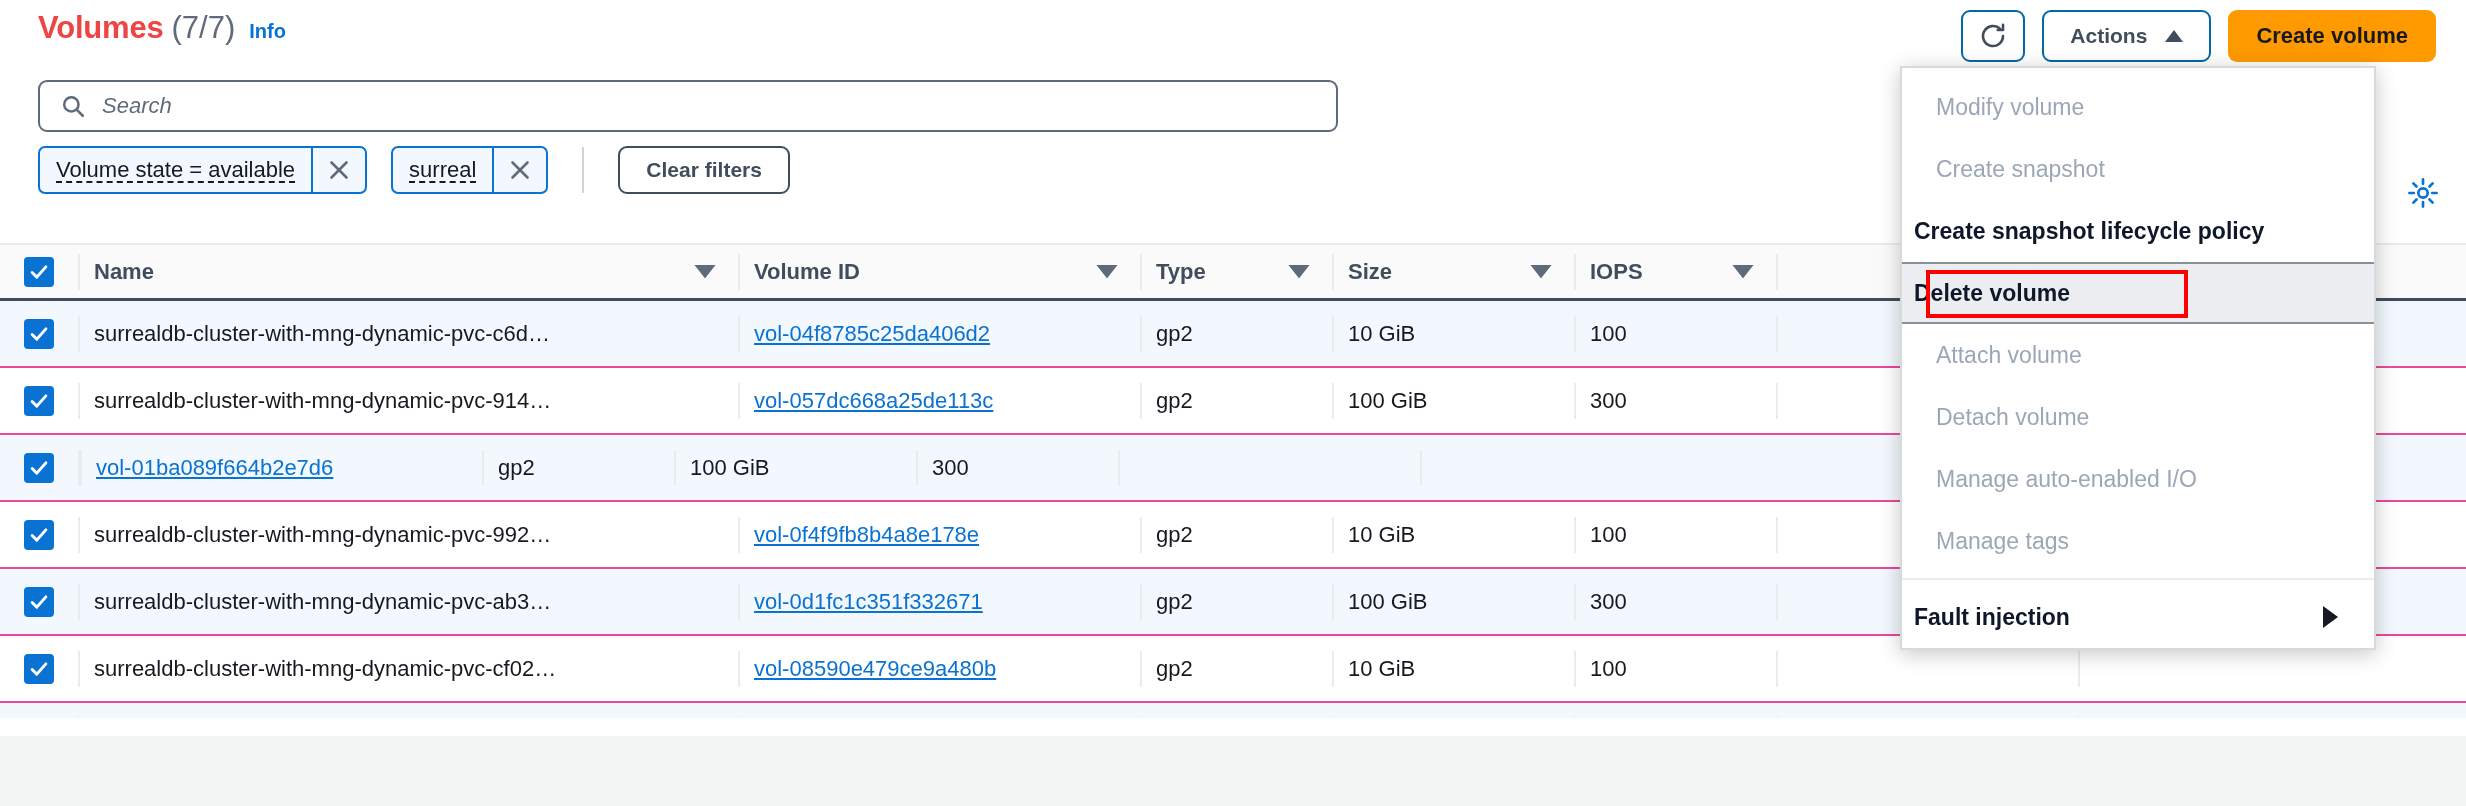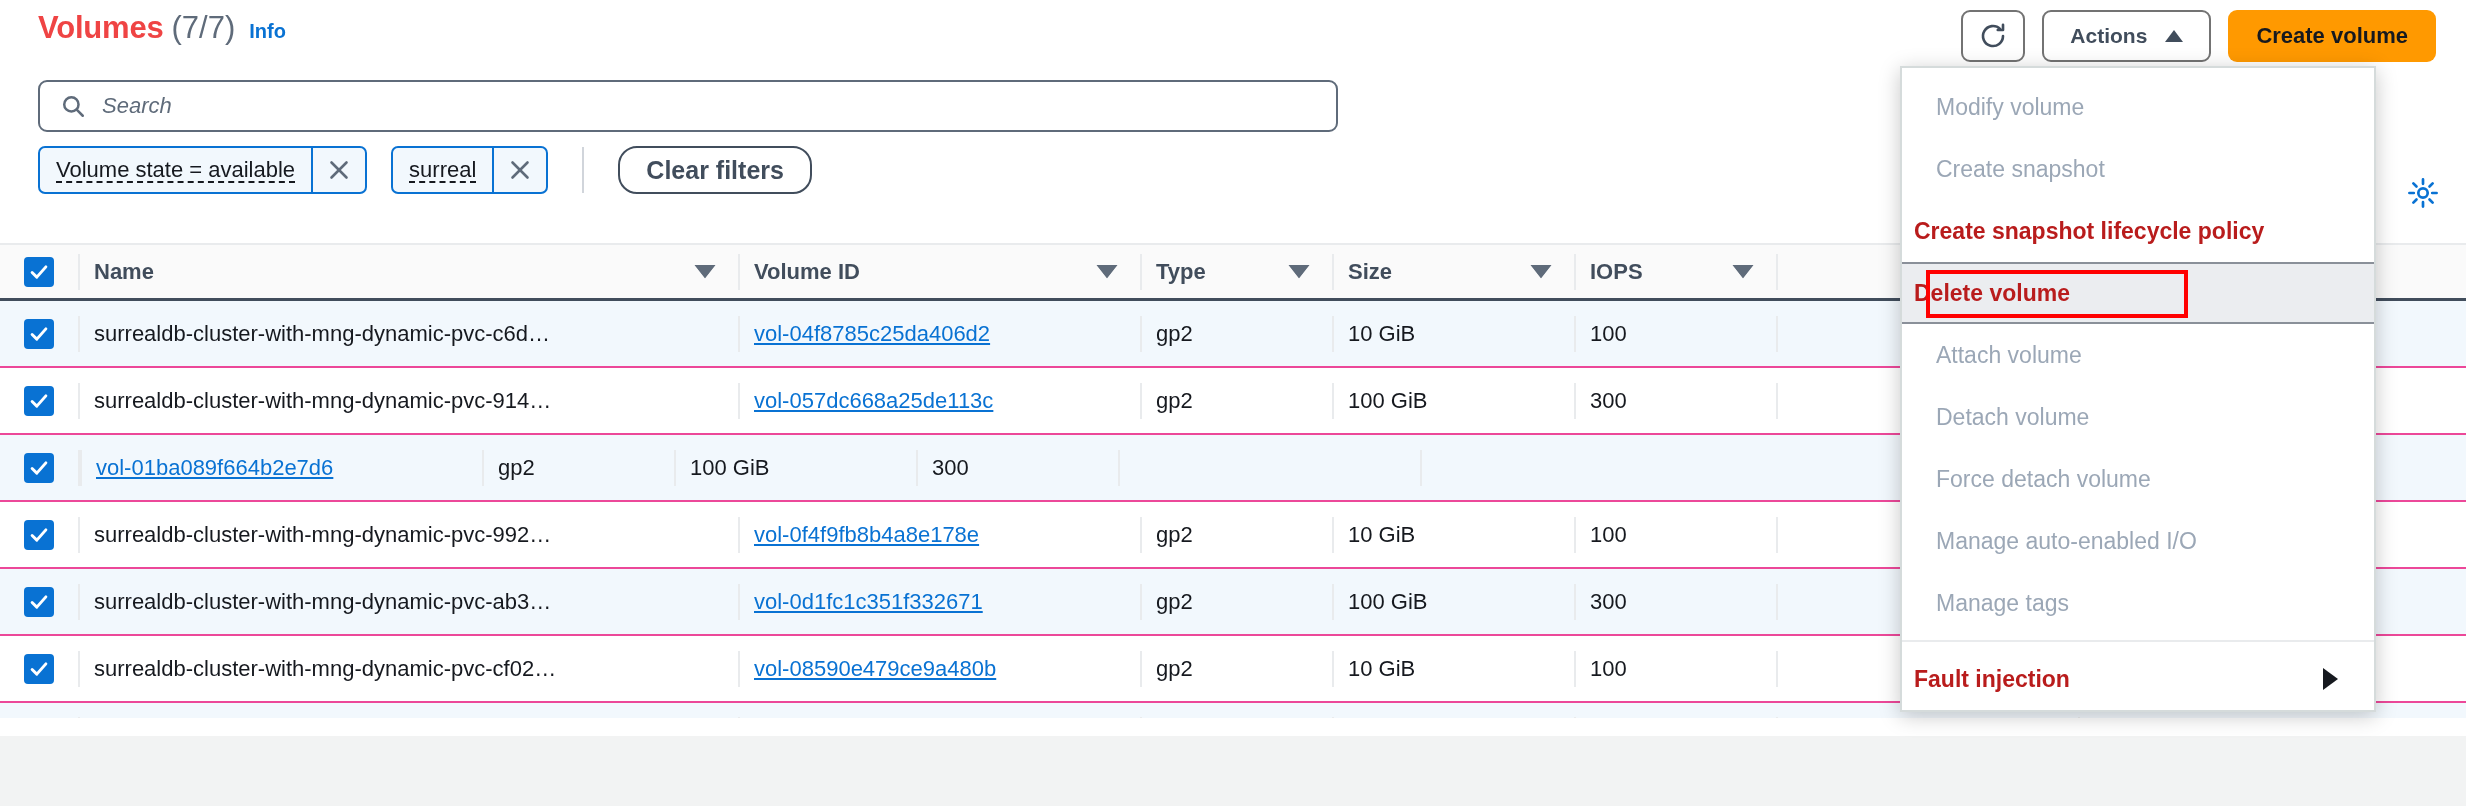--- a/index.html
+++ b/index.html
@@ -32,21 +32,21 @@
   }
   .info-link {
     font-size: 20px; font-weight: bold; color: #0972d3; cursor: pointer;
   }
 
   .hdr-actions {
     position: absolute; right: 30px; top: 10px;
     display: flex; align-items: center; gap: 17px;
   }
   .btn {
-    height: 52px; border: 2px solid #737373; border-radius: 9px;
+    height: 52px; border: 2px solid #0369a1; border-radius: 9px;
     background: #ffffff; color: #414d5c;
     font-family: "Liberation Sans", sans-serif;
     font-size: 21px; font-weight: bold;
     display: flex; align-items: center; justify-content: center;
     cursor: pointer; padding: 0 24px;
   }
   .btn-icon-only { width: 64px; padding: 0; }
   .refresh-glyph { width: 30px; height: 30px; display: block; }
   .btn-actions { gap: 18px; padding: 0 26px; }
   .caret-up {
@@ -99,23 +99,23 @@
   .chip-x {
     width: 54px; border-left: 2px solid #0972d3;
     display: flex; align-items: center; justify-content: center;
     cursor: pointer;
   }
   .chip-x svg { width: 24px; height: 24px; }
   .chip-divider {
     width: 2px; height: 46px; background: #d1d5db; margin: 0 10px;
   }
   .btn-clear {
-    height: 48px; border: 2px solid #414d5c; border-radius: 19px;
+    height: 48px; border: 2px solid #414d5c; border-radius: 9px;
     background: #ffffff; color: #414d5c;
-    font-size: 25px; font-weight: bold;
+    font-size: 21px; font-weight: bold;
     display: flex; align-items: center; justify-content: center;
     padding: 0 26px; cursor: pointer;
   }
   .gear-btn {
     position: absolute; right: 26px; top: 176px;
     width: 34px; height: 34px; cursor: pointer;
   }
   .gear-btn svg { width: 34px; height: 34px; }
 
   
@@ -200,21 +200,21 @@
     box-shadow: 0 4px 20px rgba(0,0,0,0.22);
     z-index: 50;
     padding: 8px 0 0 0;
   }
   .mi {
     height: 62px; display: flex; align-items: center;
     padding: 0 34px; font-size: 23px;
     position: relative;
   }
   .mi.disabled { color: #9ba7b6; cursor: default; }
-  .mi.enabled  { color: #b91c1c; font-weight: bold; cursor: pointer; padding-left: 12px; }
+  .mi.enabled  { color: #0f172a; font-weight: bold; cursor: pointer; padding-left: 12px; }
   .mi.hovered {
     background: #ebedf0;
     border-top: 2px solid #8a9099;
     border-bottom: 2px solid #8a9099;
   }
   .mi .hl-box {
     position: absolute; left: 24px; top: 6px;
     width: 262px; height: 48px;
     border: 4px solid #ff0000;
     pointer-events: none;
@@ -621,23 +621,20 @@
         <span>Delete volume</span>
         <span class="hl-box" style="border-color: rgb(255, 0, 0);"></span>
       </div>
       <div class="mi disabled">
         <span>Attach volume</span>
       </div>
       <div class="mi disabled">
         <span>Detach volume</span>
       </div>
       <div class="mi disabled">
-        <span>Force detach volume</span>
-      </div>
-      <div class="mi disabled">
         <span>Manage auto-enabled I/O</span>
       </div>
       <div class="mi disabled">
         <span>Manage tags</span>
       </div>
       <div class="mi-sep"></div>
       <div class="mi enabled">
         <span>Fault injection</span>
         <span class="mi-arrow"></span>
       </div>

